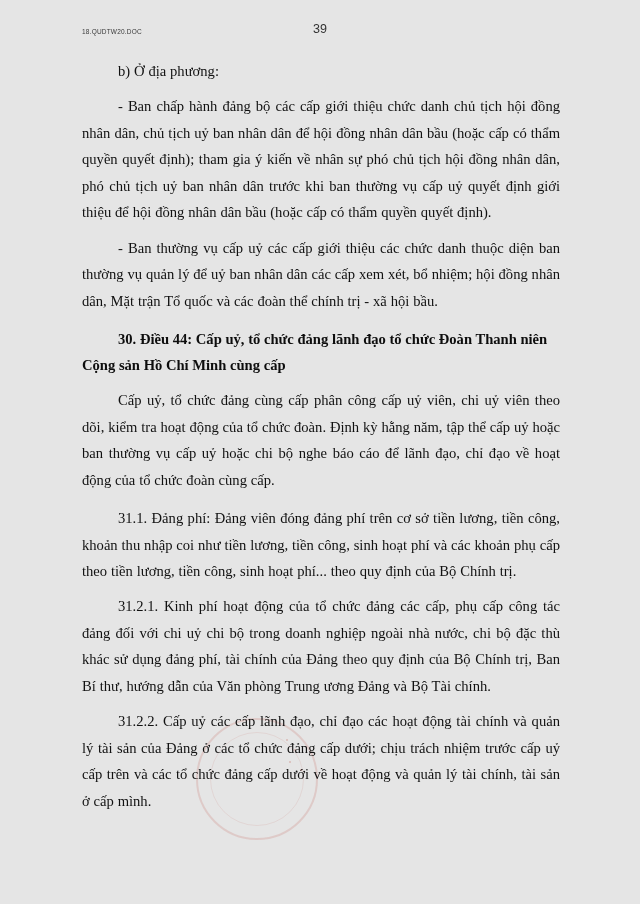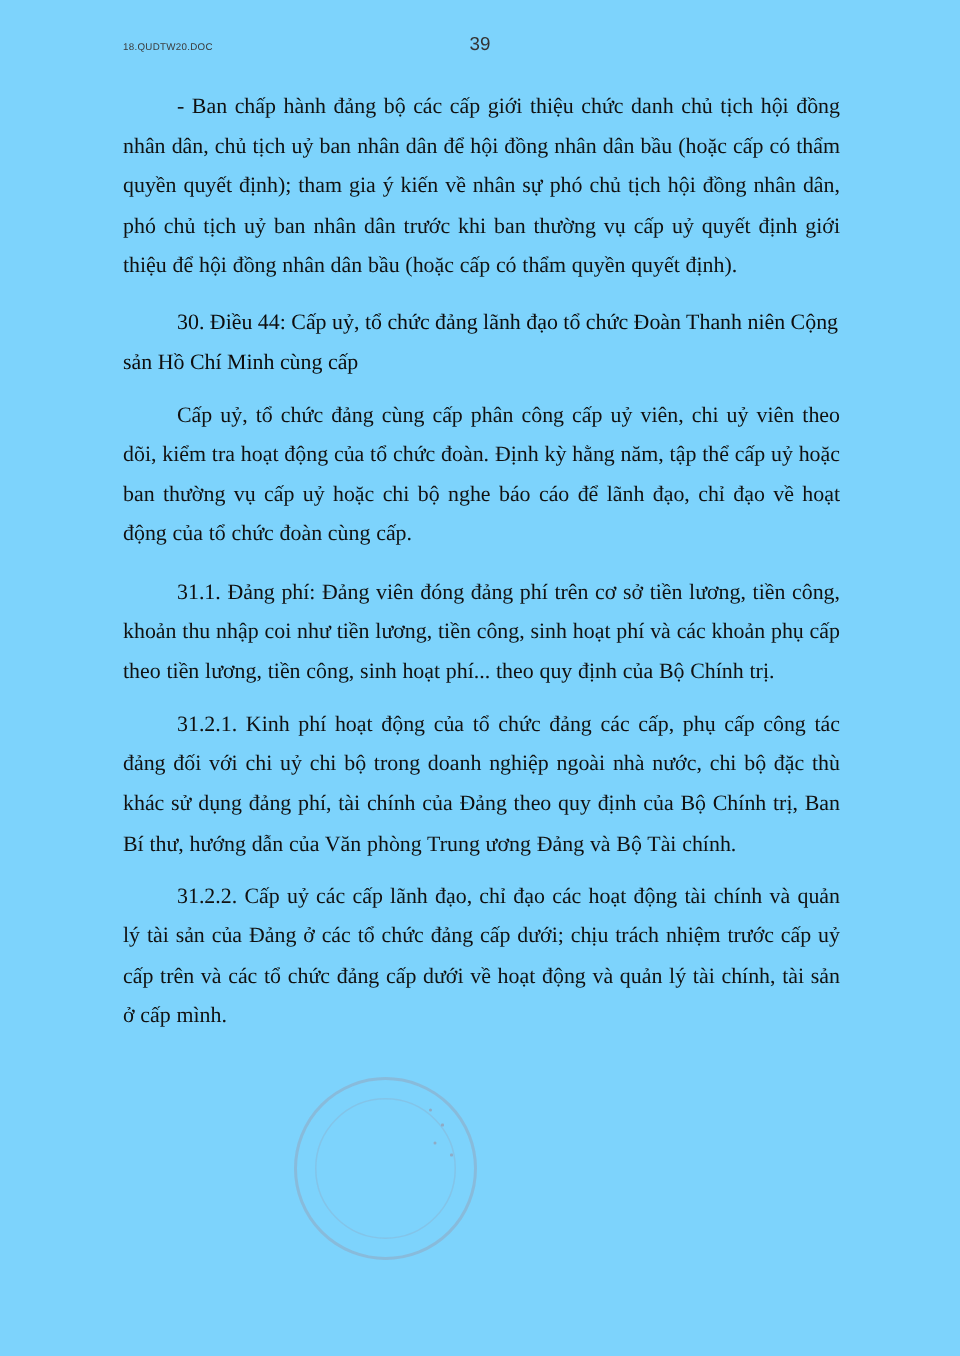--- a/index.html
+++ b/index.html
@@ -4,21 +4,21 @@
 <style>
   html, body {
     margin: 0;
     padding: 0;
     background: #ffffff;
   }
   .page {
     position: relative;
     width: 640px;
     height: 904px;
-    background: #7dd3fc;
+    background: #e5e5e5;
     overflow: hidden;
     font-family: "Liberation Serif", "DejaVu Serif", serif;
     color: #111111;
   }
   .header-row {
     position: absolute;
     top: 22px;
     left: 0;
     right: 0;
     height: 24px;
@@ -56,21 +56,21 @@
     text-align: justify;
     text-justify: inter-word;
     text-indent: 36px;
     color: #111111;
     word-spacing: 0.2px;
   }
   h2.heading {
     margin: 0 0 8px 0;
     font-size: 14.6px;
     line-height: 26.6px;
-    font-weight: normal;
+    font-weight: bold;
     text-align: left;
     text-indent: 36px;
     color: #0d0d0d;
   }
   .spacer-sm { height: 3px; }
   .stamp {
     position: absolute;
     left: 196px;
     top: 718px;
     width: 118px;
@@ -116,23 +116,25 @@
   <div class="stamp"></div>
   <div class="stamp-flecks">
     <div class="fleck" style="left:6px; top:4px; width:2px; height:2px;"></div>
     <div class="fleck" style="left:14px; top:14px; width:1.5px; height:1.5px;"></div>
     <div class="fleck" style="left:9px; top:26px; width:2px; height:2px;"></div>
     <div class="fleck" style="left:20px; top:34px; width:1.5px; height:1.5px;"></div>
   </div>
 
   <div class="body-area">
 
+    <p class="para">b) Ở địa phương:</p>
 
     <p class="para">- Ban chấp hành đảng bộ các cấp giới thiệu chức danh chủ tịch hội đồng nhân dân, chủ tịch uỷ ban nhân dân để hội đồng nhân dân bầu (hoặc cấp có thẩm quyền quyết định); tham gia ý kiến về nhân sự phó chủ tịch hội đồng nhân dân, phó chủ tịch uỷ ban nhân dân trước khi ban thường vụ cấp uỷ quyết định giới thiệu để hội đồng nhân dân bầu (hoặc cấp có thẩm quyền quyết định).</p>
 
+    <p class="para">- Ban thường vụ cấp uỷ các cấp giới thiệu các chức danh thuộc diện ban thường vụ quản lý để uỷ ban nhân dân các cấp xem xét, bổ nhiệm; hội đồng nhân dân, Mặt trận Tổ quốc và các đoàn thể chính trị - xã hội bầu.</p>
 
     <div class="spacer-sm"></div>
 
     <h2 class="heading">30. Điều 44: Cấp uỷ, tổ chức đảng lãnh đạo tổ chức Đoàn Thanh niên Cộng sản Hồ Chí Minh cùng cấp</h2>
 
     <p class="para">Cấp uỷ, tổ chức đảng cùng cấp phân công cấp uỷ viên, chi uỷ viên theo dõi, kiểm tra hoạt động của tổ chức đoàn. Định kỳ hằng năm, tập thể cấp uỷ hoặc ban thường vụ cấp uỷ hoặc chi bộ nghe báo cáo để lãnh đạo, chỉ đạo về hoạt động của tổ chức đoàn cùng cấp.</p>
 
     <div class="spacer-sm"></div>
 
 

